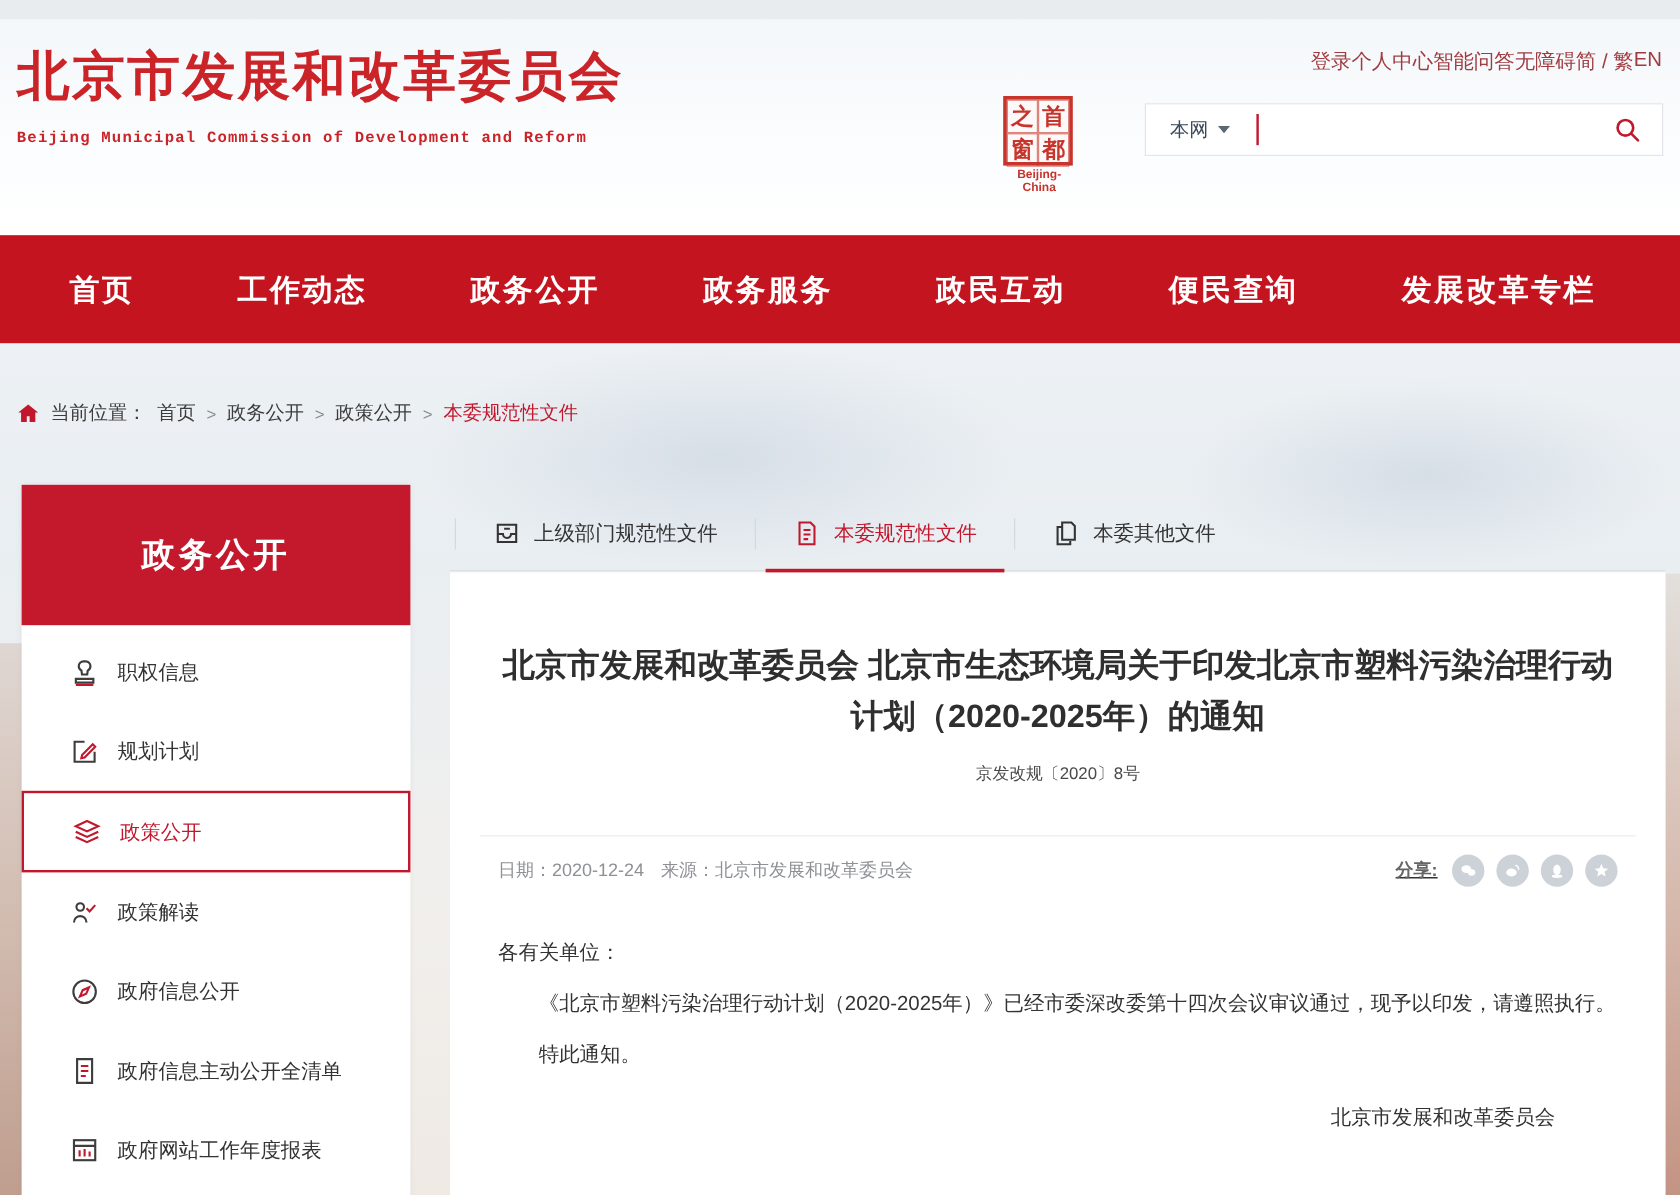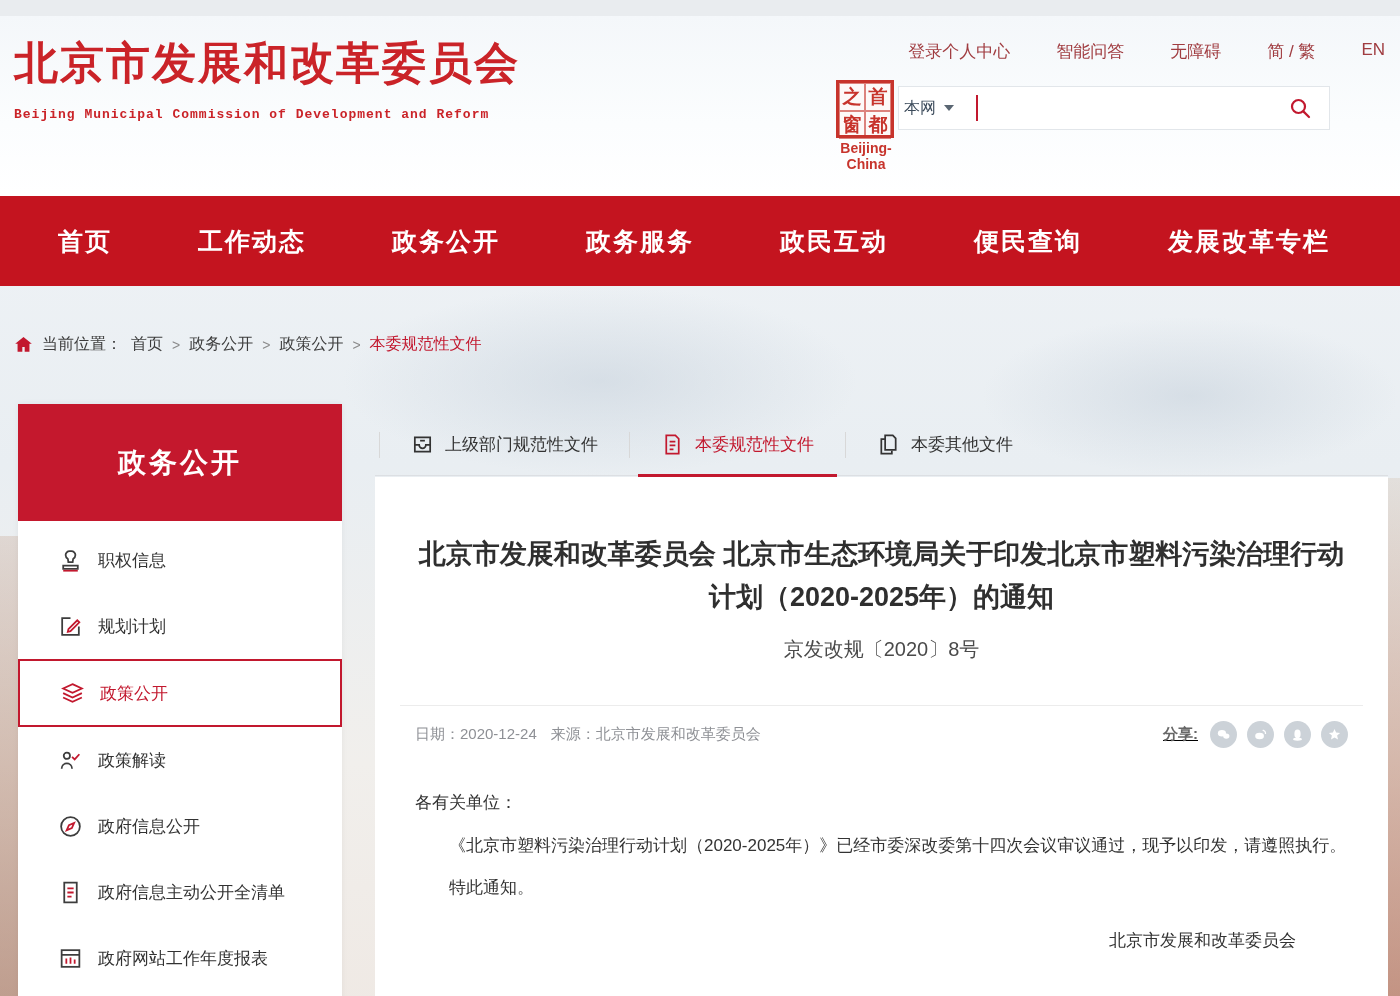--- a/index.html
+++ b/index.html
@@ -16,30 +16,30 @@
   .bg-strip-right { position:absolute; right:0; top:462px; width:12px; height:534px;
           background:linear-gradient(180deg,rgba(186,140,96,.15),rgba(150,58,30,.5)); }
 
   
   .top-header { position:absolute; left:0; top:0; width:1400px; height:180px;
           background:linear-gradient(180deg,#f4f7fa 0%,#fbfdfe 60%,#ffffff 100%); }
   .logo-block { position:absolute; left:14px; top:18px; }
   .site-title { font-size:44px; font-weight:900; color:#ca2328; letter-spacing:2px; }
   .site-subtitle { margin-top:14px; font-family:"Liberation Mono","DejaVu Sans Mono",monospace;
           font-size:13px; font-weight:700; color:#ca2328; letter-spacing:1px; }
-  .top-links { position:absolute; right:15px; top:24px; display:flex; gap:46px; }
+  .top-links { position:absolute; right:15px; top:24px; display:flex; }
   .top-link { font-size:17px; color:#a03c40; text-decoration:none; cursor:pointer; }
   .seal { position:absolute; left:836px; top:64px; width:60px; text-align:center; }
   .seal-grid { width:58px; height:58px; border:3px solid #c7342c; display:grid;
           grid-template-columns:1fr 1fr; background:#fdf9f8; }
   .seal-cell { display:flex; align-items:center; justify-content:center; font-size:19px;
           font-weight:700; color:#c7342c; border:1px solid rgba(199,52,44,.6); }
-  .seal-caption { margin-top:2px; font-size:14px; font-weight:700; color:#c7342c; letter-spacing:0; }
-  .search-box { position:absolute; left:898px; top:70px; width:432px; height:44px; background:#fff;
-          border:1px solid #e2e6ea; display:flex; align-items:center; padding:0 14px 0 5px; }
+  .seal-caption { margin-top:2px; font-size:10px; font-weight:700; color:#c7342c; letter-spacing:0; }
+  .search-box { position:absolute; left:954px; top:70px; width:432px; height:44px; background:#fff;
+          border:1px solid #e2e6ea; display:flex; align-items:center; padding:0 14px 0 20px; }
   .search-scope { font-size:16px; color:#3b4a5a; cursor:pointer; display:flex; align-items:center; gap:8px; }
   .caret-down { width:0; height:0; border-left:5px solid transparent; border-right:5px solid transparent;
           border-top:6px solid #5a6672; display:inline-block; }
   .search-caret { width:2px; height:26px; background:#c2182e; margin-left:22px; }
   .search-input { flex:1; border:none; outline:none; height:38px; font-size:16px; background:transparent; }
   .search-icon-btn { width:30px; height:30px; border:none; background:transparent; cursor:pointer; display:flex; align-items:center; justify-content:center; }
 
   
   .navbar { position:absolute; left:0; top:180px; width:1400px; height:90px; background:#c4141f;
           display:flex; align-items:center; justify-content:space-between; padding:0 70px 0 58px; }
@@ -73,21 +73,21 @@
   .tab.active { color:#c2182e; }
   .tab.active svg { color:#c2182e; }
   .tab.active::after { content:""; position:absolute; left:4px; right:4px; bottom:-2px; height:4px; background:#c2182e; }
   .tab-divider { width:1px; height:26px; background:#d8d8d8; margin:0 4px; }
 
   
   .article-panel { position:absolute; left:375px; top:461px; width:1013px; height:646px; background:#fff;
           padding:56px 40px 0 40px; }
   .article-title { max-width:952px; margin:0 auto; text-align:center; font-size:27px; font-weight:700;
           color:#2f2f2f; line-height:1.6; }
-  .doc-number { text-align:center; margin-top:17px; font-size:20px; color:#4a4a4a; }
+  .doc-number { text-align:center; margin-top:17px; font-size:14px; color:#4a4a4a; }
   .meta-divider { margin:42px -15px 0; border-top:1px solid #ececec; }
   .meta-row { display:flex; align-items:center; justify-content:space-between; padding:15px 0 6px; }
   .meta-left { font-size:15px; color:#8e9095; }
   .meta-left .sep { display:inline-block; width:14px; }
   .share-group { display:flex; align-items:center; gap:10px;text-decoration:underline; }
   .share-label { font-size:15px; color:#666; font-weight:700; margin-right:2px; }
   .share-btn { width:27px; height:27px; border-radius:50%; background:#ccd2d8; border:none; cursor:pointer;
           display:flex; align-items:center; justify-content:center; }
   .share-btn svg { width:15px; height:15px; }
   .article-body { margin-top:28px; font-size:17px; color:#333; line-height:2.5; }

